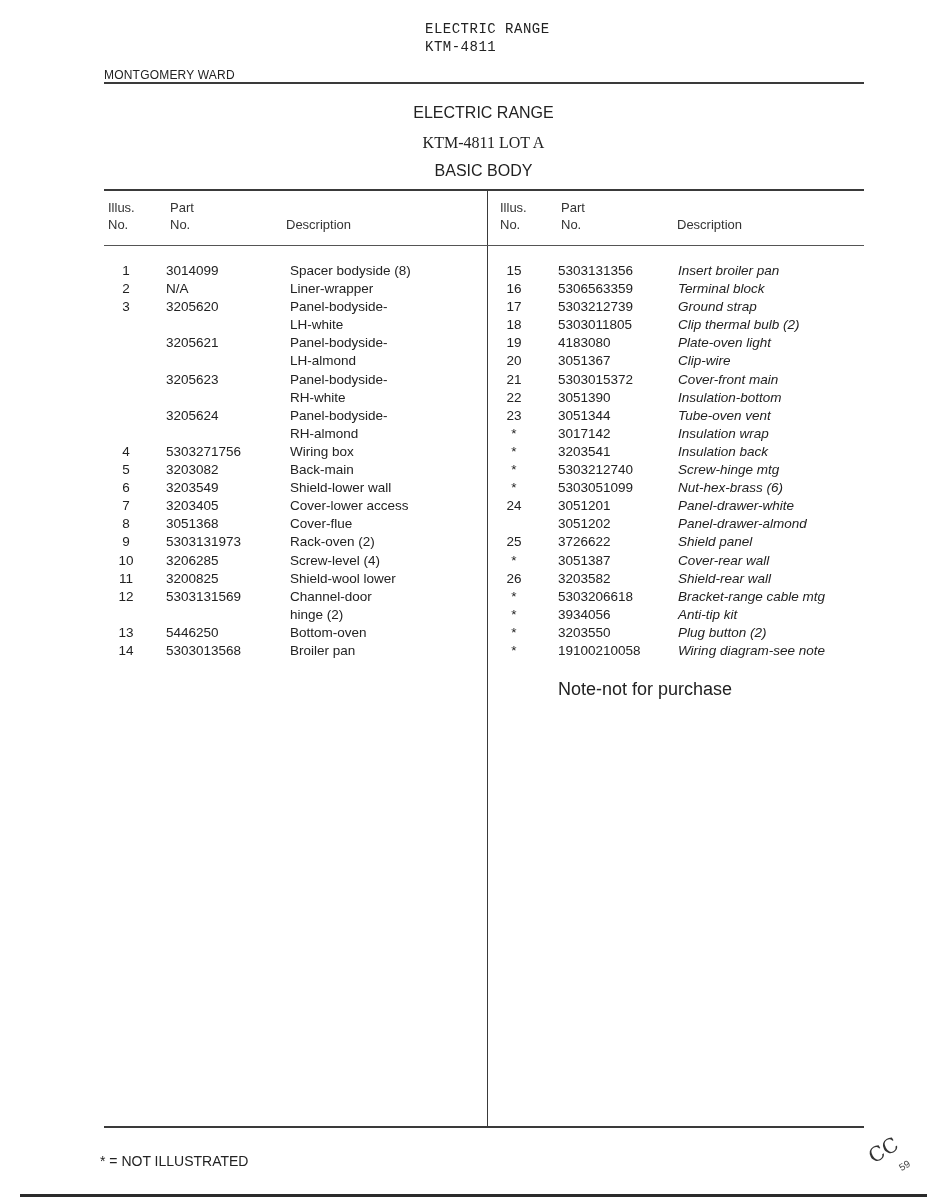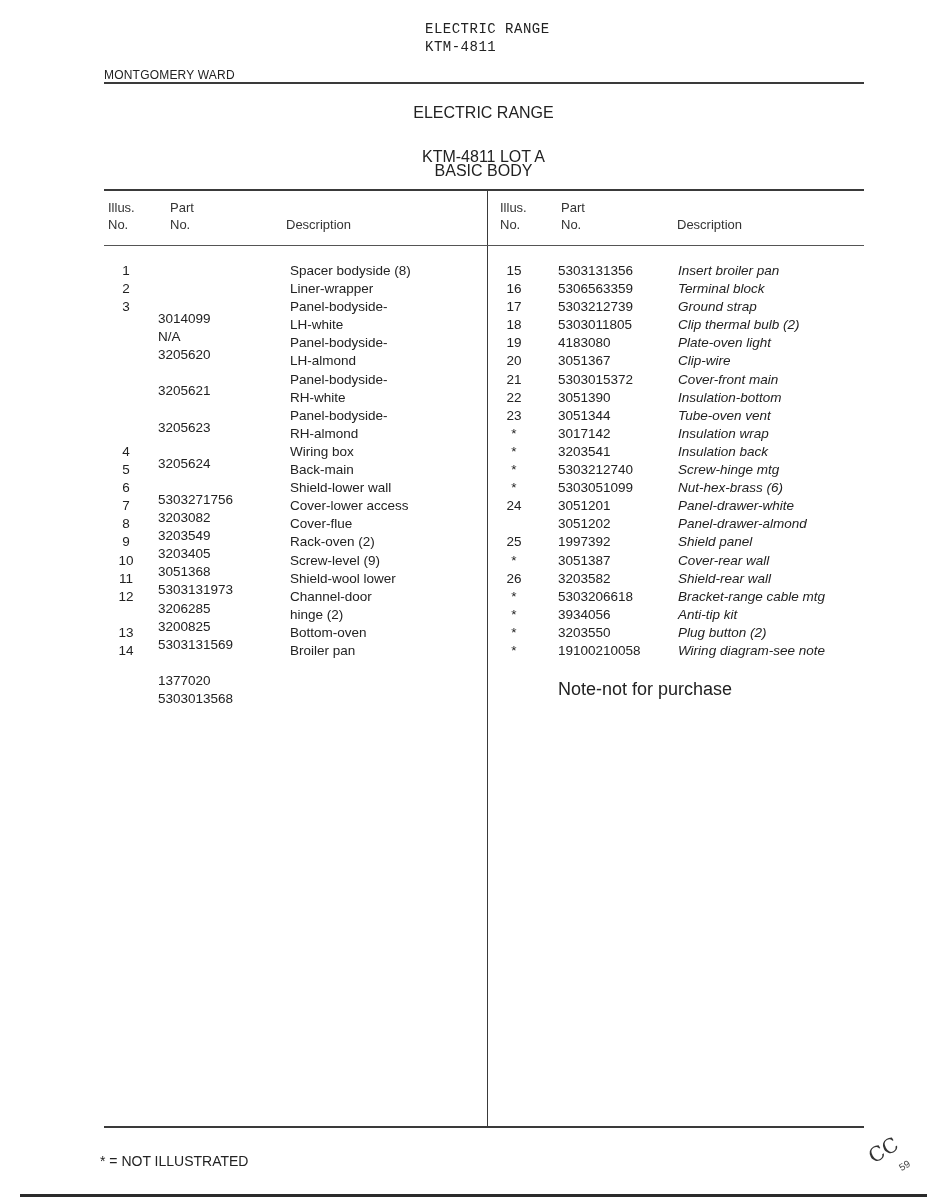--- a/index.html
+++ b/index.html
@@ -8,38 +8,38 @@
   .typed { position: absolute; font-family: "Liberation Mono", monospace; font-size: 14px; line-height: 18px; letter-spacing: 0.5px; color: #222; }
   .brand { position: absolute; left: 104px; top: 60px; font-size: 12px; letter-spacing: 0.2px; color: #222; margin-top: 8px; }
   .rule { position: absolute; background: #3a3a3a; }
   .title-line { position: absolute; left: 0; width: 927px; text-align: center; font-size: 16px; color: #222; padding-left: 40px; box-sizing: border-box; }
   .hdr { position: absolute; font-size: 13px; line-height: 17px; color: #333; }
   .col { position: absolute; top: 262px; font-size: 13.5px; line-height: 18.1px; color: #222; }
   .row { position: relative; height: 18.1px; }
   .row .il { position: absolute; text-align: center; width: 32px; }
   .row .pn { position: absolute; }
   .row .ds { position: absolute; white-space: nowrap; }
-  .left .il { left: 0; } .left .pn { left: 48px; margin-top: 48px; } .left .ds { left: 180px; text-align: center; }
+  .left .il { left: 0; } .left .pn { left: 56px; } .left .ds { left: 180px; text-align: center; }
   .right .il { left: 0; } .right .pn { left: 60px; } .right .ds { left: 180px; font-style: italic; }
   .note { position: absolute; left: 558px; top: 679px; font-size: 18px; color: #222; }
   .footer { position: absolute; left: 100px; top: 1153px; font-size: 14px; color: #222; }
   .mark { position: absolute; left: 868px; top: 1138px; font-family: "DejaVu Serif", serif; font-size: 20px; transform: rotate(-30deg); color: #333; }
   .mark2 { position: absolute; left: 899px; top: 1160px; font-size: 10px; transform: rotate(-30deg); color: #444; }
 </style>
 </head>
 <body>
 
 <div class="typed" style="left:425px; top:20px;">ELECTRIC RANGE</div>
 <div class="typed" style="left:425px; top:38px;">KTM-4811</div>
 
 <div class="brand">MONTGOMERY WARD</div>
 <div class="rule" style="left:104px; top:82px; width:760px; height:2px;"></div>
 
 <div class="title-line" style="top:104px;">ELECTRIC RANGE</div>
-<div class="title-line" style="top:148px;">KTM-4811 LOT A</div>
+<div class="title-line" style="top:134px;font-family:Liberation Serif, serif;">KTM-4811 LOT A</div>
 <div class="title-line" style="top:162px;">BASIC BODY</div>
 
 <div class="rule" style="left:104px; top:189px; width:760px; height:2px;"></div>
 <div class="rule" style="left:487px; top:191px; width:1px; height:937px;"></div>
 <div class="rule" style="left:104px; top:245px; width:760px; height:1px; background:#555;"></div>
 <div class="rule" style="left:104px; top:1126px; width:760px; height:2px;"></div>
 
 <div class="hdr" style="left:108px; top:199px;">
   <div>Illus.</div>
   <div>No.</div>
@@ -137,40 +137,40 @@
       <span class="ds">Cover-flue</span>
     </div>
     <div class="row">
       <span class="il">9</span>
       <span class="pn">5303131973</span>
       <span class="ds">Rack-oven (2)</span>
     </div>
     <div class="row">
       <span class="il">10</span>
       <span class="pn">3206285</span>
-      <span class="ds">Screw-level (9)</span>
+      <span class="ds">Screw-level (4)</span>
     </div>
     <div class="row">
       <span class="il">11</span>
       <span class="pn">3200825</span>
       <span class="ds">Shield-wool lower</span>
     </div>
     <div class="row">
       <span class="il">12</span>
       <span class="pn">5303131569</span>
       <span class="ds">Channel-door</span>
     </div>
     <div class="row">
       <span class="il"></span>
       <span class="pn"></span>
       <span class="ds">hinge (2)</span>
     </div>
     <div class="row">
       <span class="il">13</span>
-      <span class="pn">1377020</span>
+      <span class="pn">5446250</span>
       <span class="ds">Bottom-oven</span>
     </div>
     <div class="row">
       <span class="il">14</span>
       <span class="pn">5303013568</span>
       <span class="ds">Broiler pan</span>
     </div>
   </div>
 
 <div class="col right" style="left:498px;" id="right-list">
@@ -244,21 +244,21 @@
       <span class="pn">3051201</span>
       <span class="ds">Panel-drawer-white</span>
     </div>
     <div class="row">
       <span class="il"></span>
       <span class="pn">3051202</span>
       <span class="ds">Panel-drawer-almond</span>
     </div>
     <div class="row">
       <span class="il">25</span>
-      <span class="pn">1997392</span>
+      <span class="pn">3726622</span>
       <span class="ds">Shield panel</span>
     </div>
     <div class="row">
       <span class="il">*</span>
       <span class="pn">3051387</span>
       <span class="ds">Cover-rear wall</span>
     </div>
     <div class="row">
       <span class="il">26</span>
       <span class="pn">3203582</span>

